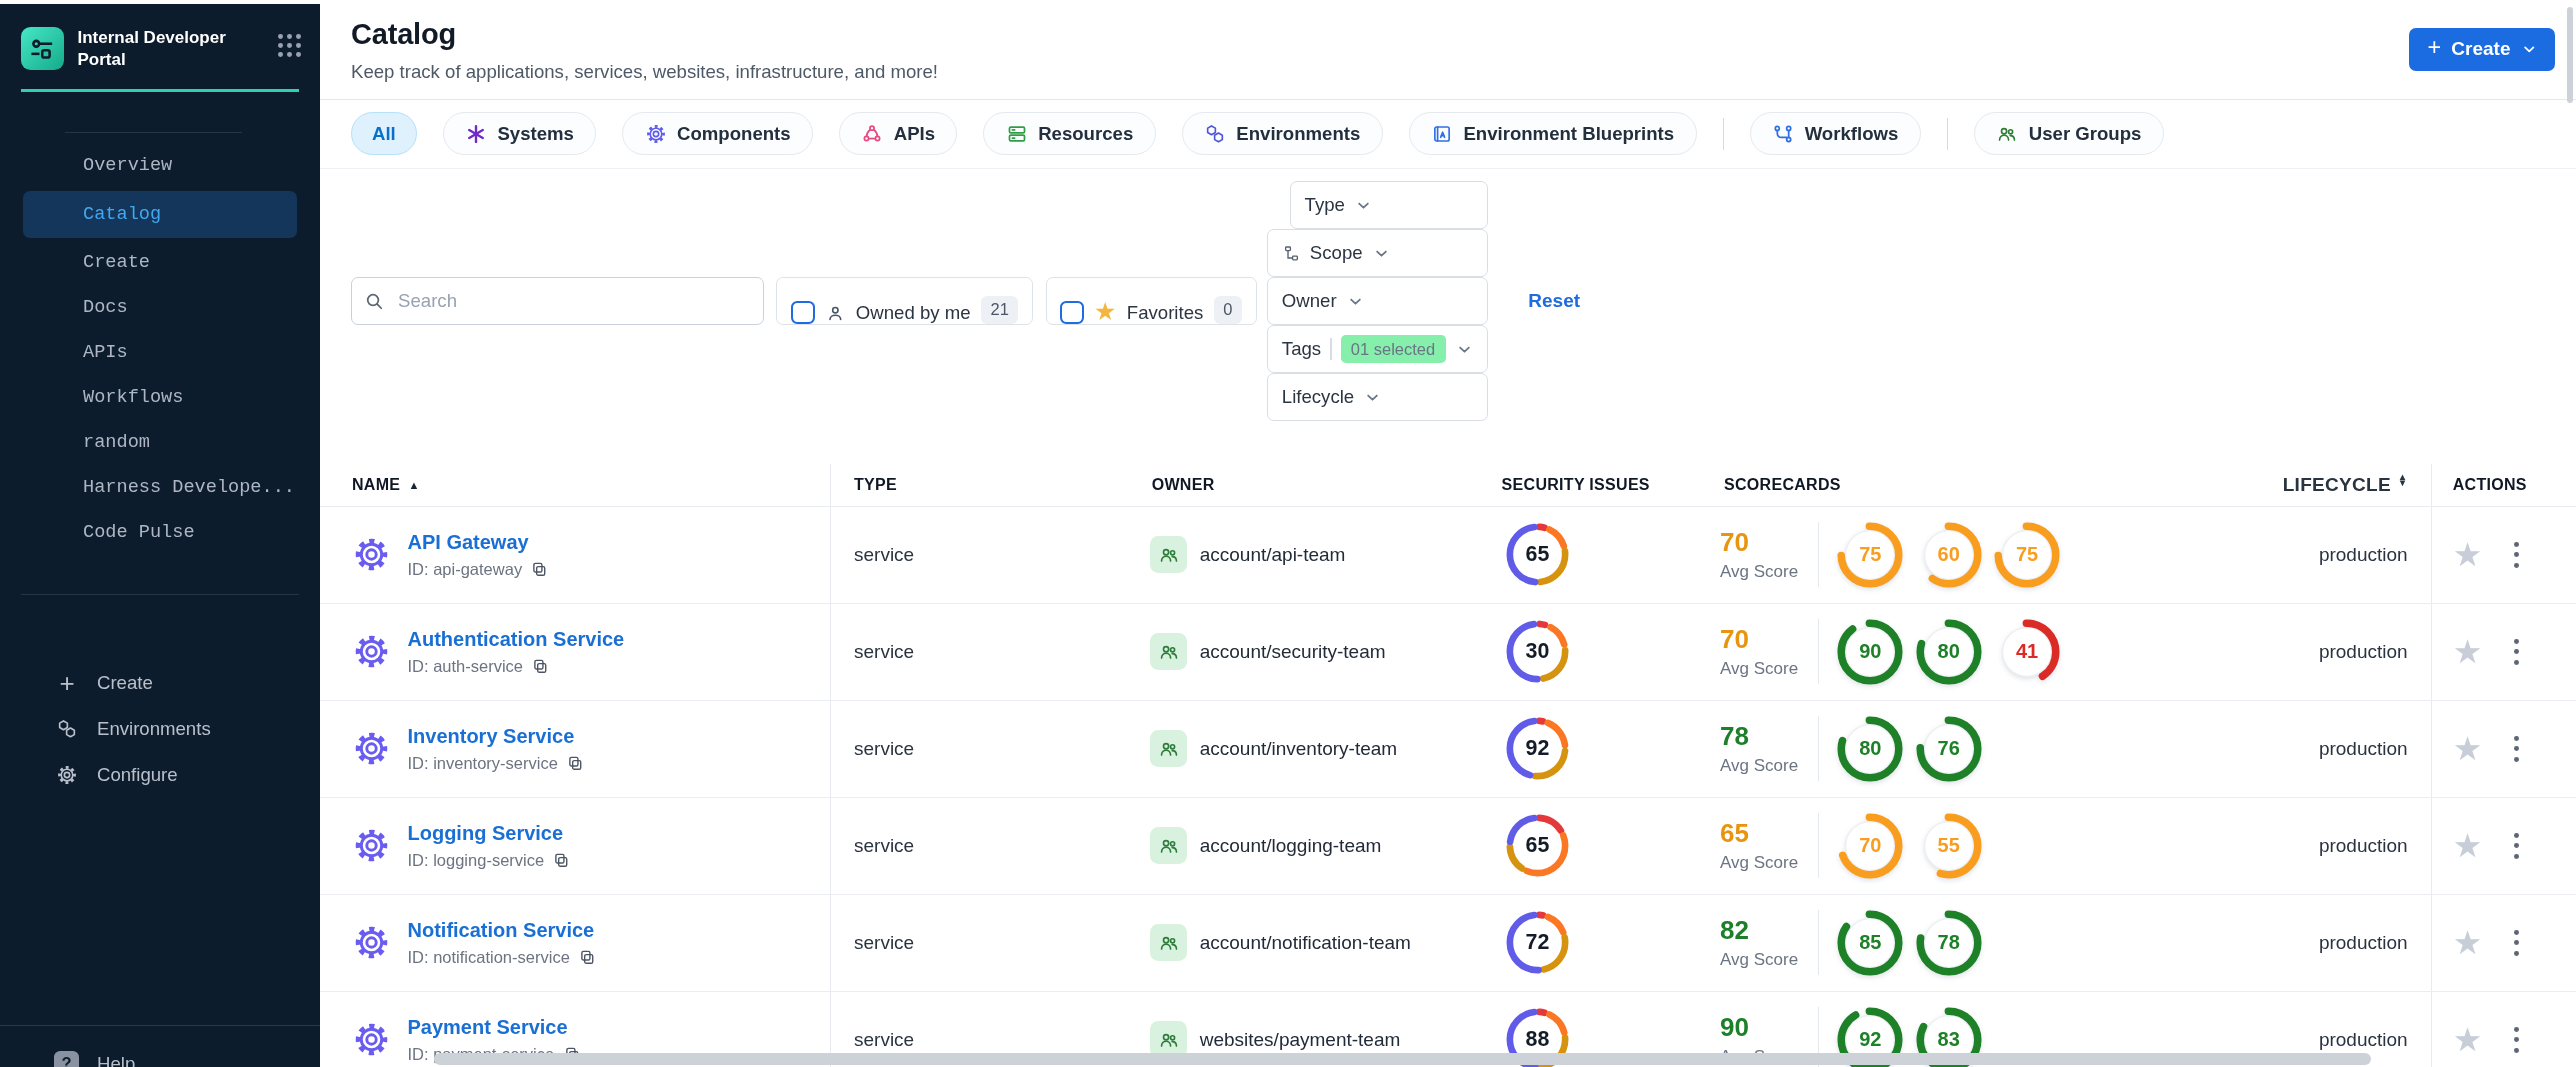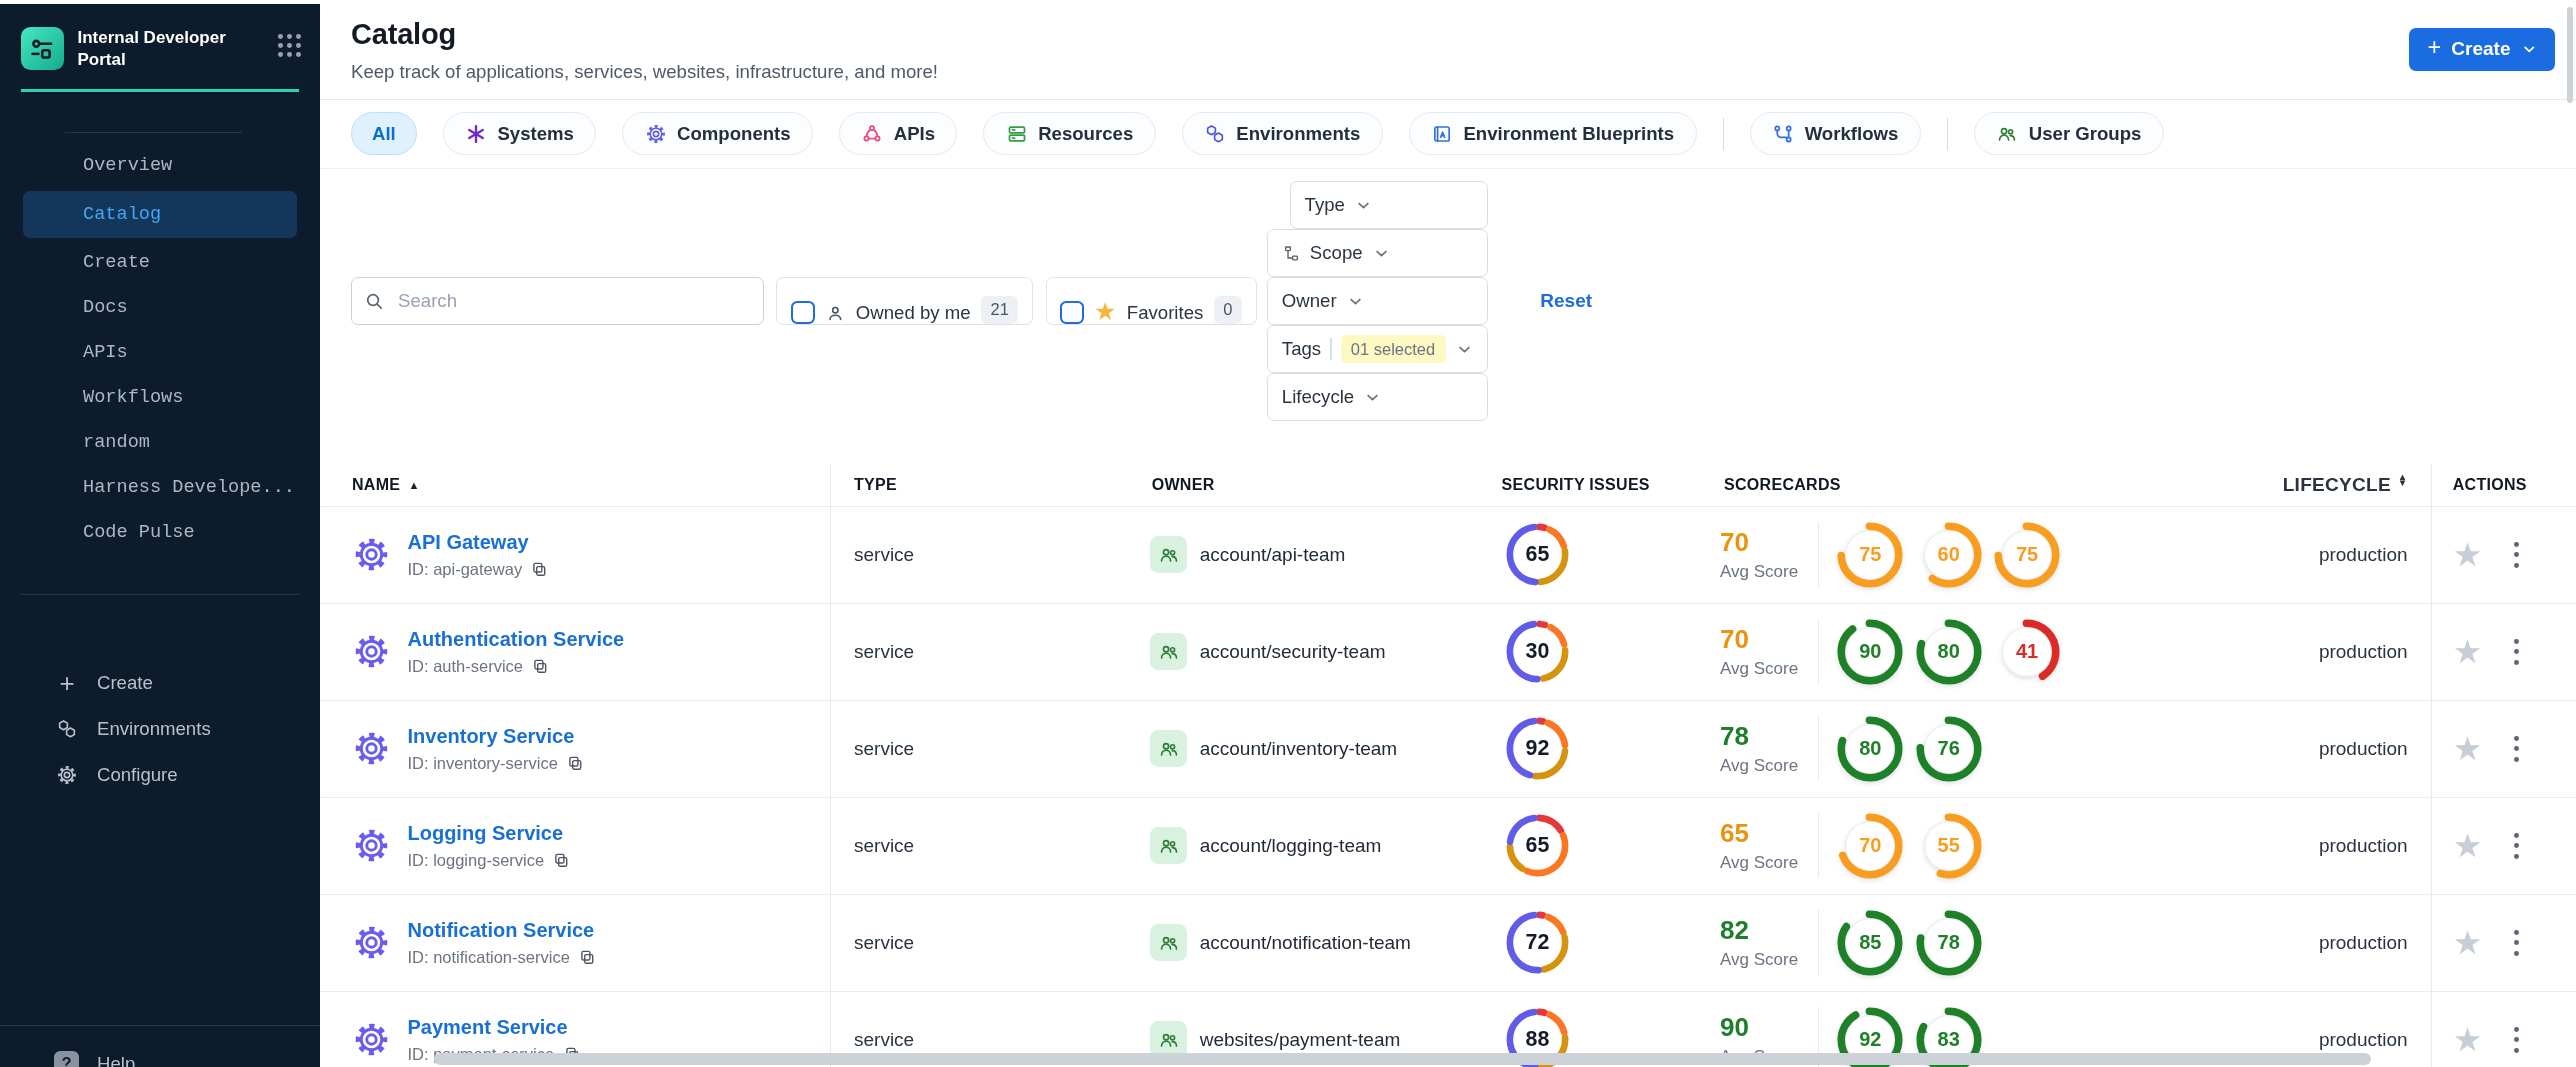--- a/index.html
+++ b/index.html
@@ -53,24 +53,24 @@
     gap:10.3px;padding:0 13.8px;cursor:pointer;background:#fff;}
   .cbox{width:23.4px;height:23.4px;border:2.1px solid #1f6be0;border-radius:6.2px;background:#fff;flex:none;}
   .flabel{font-size:18.6px;color:#2b3542;white-space:nowrap;}
   .badge{background:#edf0f5;border-radius:6.2px;padding:4.8px 9.6px;font-size:16.5px;color:#4c5664;}
   .star-ic{font-size:25px;color:#f4b63c;line-height:1;margin-top:-2.8px;}
   .fpill svg{width:20.7px;height:20.7px;}
   .drop{margin-left:10.3px;height:48px;border:1.4px solid #d9dee6;border-radius:6.9px;display:flex;align-items:center;
     gap:9px;padding:0 13.8px;font-size:18.6px;color:#2b3542;cursor:pointer;background:#fff;white-space:nowrap;}
   .drop.gap-big{margin-left:33px;}
   .drop svg{width:19px;height:19px;}
-  .chipval{background:#fef9c3;border-radius:4.8px;padding:4.8px 10.3px;font-size:16.5px;color:#6a7484;}
+  .chipval{background:#86efac;border-radius:4.8px;padding:4.8px 10.3px;font-size:16.5px;color:#6a7484;}
   .tagsep{width:1.4px;height:22px;background:#d8dde4;}
   .chev{width:16.5px;height:16.5px;}
-  .reset{margin-left:52px;font-size:19px;font-weight:700;color:#1f6be0;cursor:pointer;text-align:center;}
+  .reset{margin-left:40px;font-size:19px;font-weight:700;color:#1f6be0;cursor:pointer;text-align:center;}
   
   .thead{display:flex;align-items:center;height:43px;margin-top:22px;border-bottom:1.4px solid #e8ecf1;
     font-size:16px;font-weight:700;color:#101826;letter-spacing:0.3px;}
   .trow{display:flex;align-items:center;height:97px;border-bottom:1.4px solid #eaeef3;background:#fff;}
   .c-name{width:511px;padding-left:32px;display:flex;align-items:center;gap:16.5px;align-self:stretch;border-right:1.4px solid #e7ebf0;}
   .c-type{width:309px;padding-left:23px;font-size:19px;color:#2a3440;}
   .c-owner{width:334px;padding-left:10.3px;display:flex;gap:12.4px;align-items:center;font-size:19px;color:#222c38;}
   .c-sec{width:217px;padding-left:32px;}
   .c-score{width:544px;padding-left:29px;display:flex;align-items:center;}
   .c-life{width:196px;padding-right:23.4px;display:flex;justify-content:flex-end;font-size:19px;color:#2a3440;}

